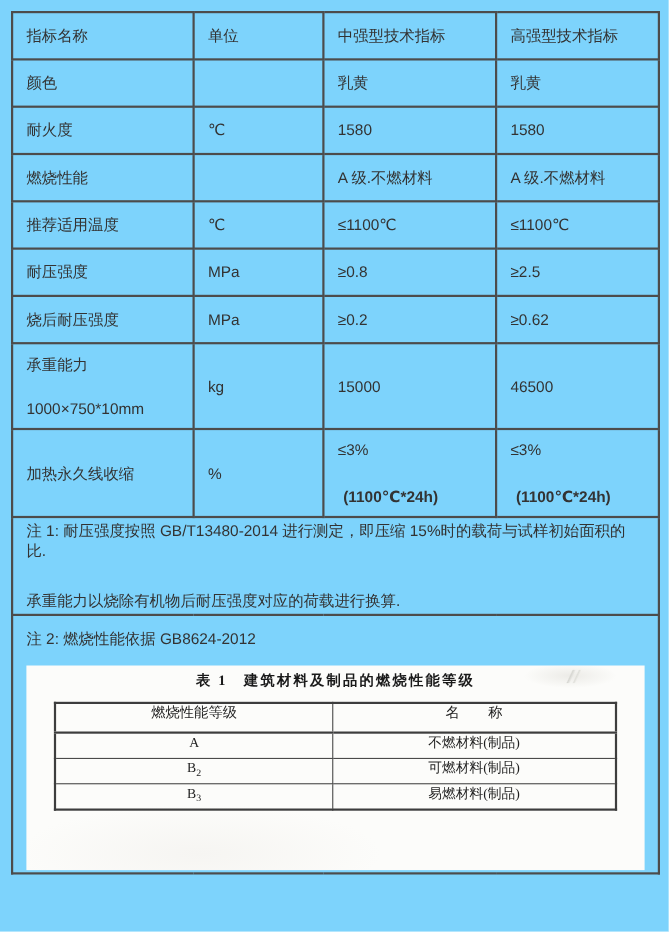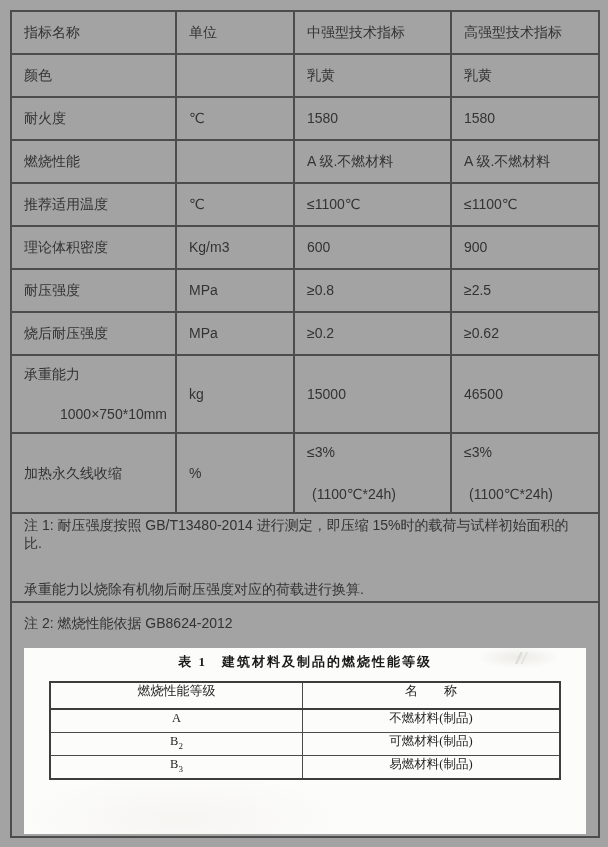--- a/index.html
+++ b/index.html
@@ -1,37 +1,37 @@
 <!DOCTYPE html>
 <html><head>
 <meta charset="utf-8">
 <style>
   html,body{margin:0;padding:0;background:#ffffff;}
   .page{
-    width:608px;height:847px;background:#a3a3a3;position:relative;
+    width:608px;height:847px;background:#7dd3fc;position:relative;
     font-family:"Liberation Sans","DejaVu Sans",sans-serif;
     overflow:hidden;
   }
   table.spec{
     position:absolute;left:10px;top:10px;width:588px;
     border-collapse:collapse;table-layout:fixed;
   }
   table.spec td{
     border:2px solid #4c4c4c;
     font-size:14px;color:#333333;
     padding:2px 12px;vertical-align:middle;line-height:1.3;
     overflow:hidden;
   }
   tr.r td{height:37px;}
   tr.tall1 td{height:72px;}
   tr.tall2 td{height:74px;}
   tr.note1 td{height:75px;border-radius:15px;}
   tr.note2 td{height:219px;vertical-align:top;padding-top:11px;}
-  .gapline{margin-top:22px;margin-left:36px;}
-  .gapline2{margin-top:24px;padding-left:5px;}
+  .gapline{margin-top:22px;}
+  .gapline2{margin-top:24px;padding-left:5px;font-weight:bold;}
   .notegap{margin-top:28px;}
   
   .scan{
     position:relative;margin-top:16px;height:186px;
     background:
       radial-gradient(60px 16px at 88% 5%, #ecebe7 0%, rgba(255,255,255,0) 70%),
       radial-gradient(220px 60px at 28% 92%, #f6f5f2 0%, rgba(255,255,255,0) 75%),
       #fcfcfa;
     font-family:"Liberation Serif","DejaVu Serif",serif;
     color:#1f1f1f;
@@ -90,26 +90,20 @@
       <td>燃烧性能</td>
       <td></td>
       <td>A 级.不燃材料</td>
       <td>A 级.不燃材料</td>
     </tr>
     <tr class="r">
       <td>推荐适用温度</td>
       <td>℃</td>
       <td>≤1100℃</td>
       <td>≤1100℃</td>
-    </tr>
-    <tr class="r">
-      <td>理论体积密度</td>
-      <td>Kg/m3</td>
-      <td>600</td>
-      <td>900</td>
     </tr>
     <tr class="r">
       <td>耐压强度</td>
       <td>MPa</td>
       <td>≥0.8</td>
       <td>≥2.5</td>
     </tr>
     <tr class="r">
       <td>烧后耐压强度</td>
       <td>MPa</td>

